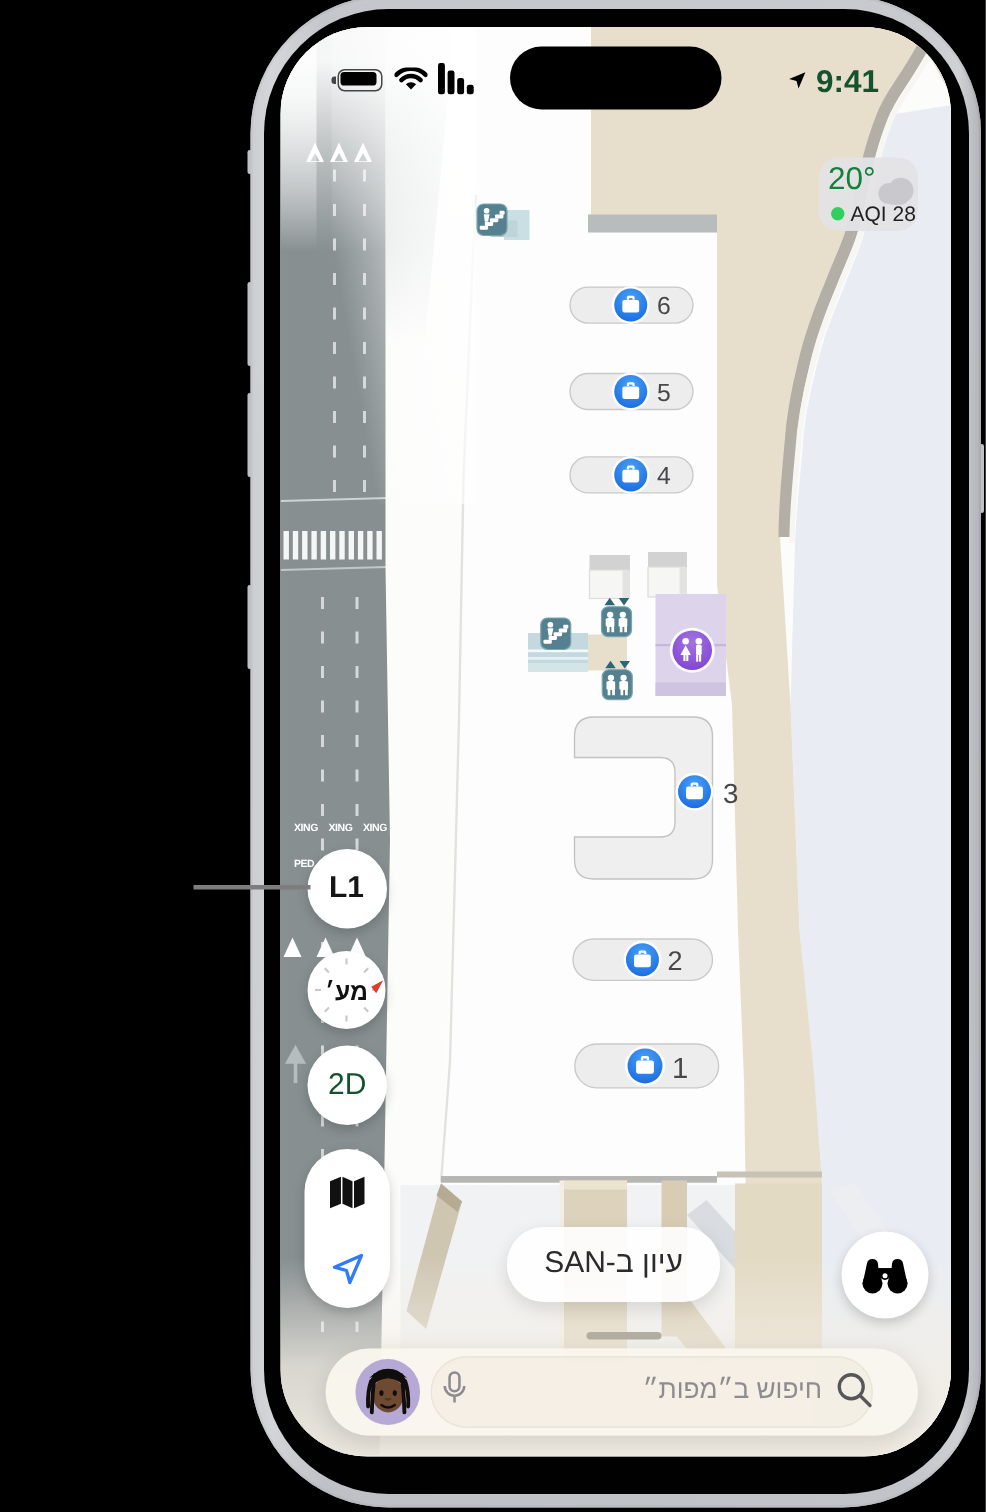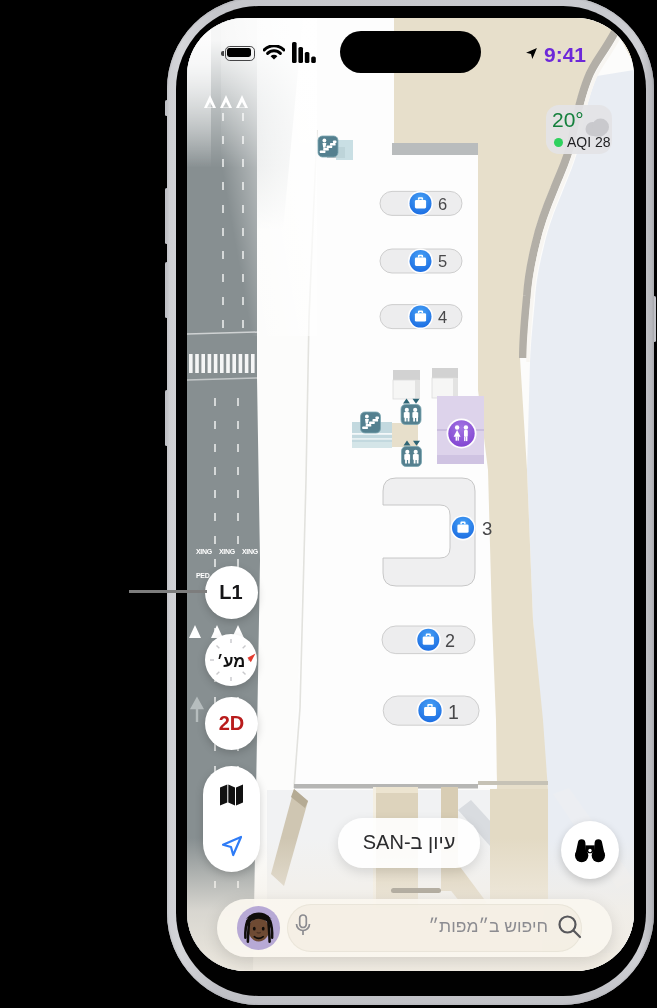--- a/index.html
+++ b/index.html
@@ -296,21 +296,21 @@
     </svg>
     <svg class="abs" style="left:105px;top:24px;" width="25" height="21" viewBox="0 0 25 21">
       <rect x="0" y="0" width="4.6" height="21" rx="1.6" fill="#000"></rect>
       <rect x="6.4" y="5" width="4.6" height="16" rx="1.6" fill="#000"></rect>
       <rect x="12.8" y="10" width="4.6" height="11" rx="1.6" fill="#000"></rect>
       <rect x="19.2" y="14.5" width="4.6" height="6.5" rx="1.6" fill="#000"></rect>
     </svg>
     <svg class="abs" style="left:338px;top:28px;" width="13" height="15" viewBox="0 0 18 18">
       <path d="M16.5,1.5 L10.2,16.5 L8.3,9.7 L1.5,7.8 Z" fill="#000"></path>
     </svg>
-    <div class="abs" style="left:357px;top:25px;width:50px;height:20px;font-size:21px;font-weight:bold;color:#6d28d9;">9:41</div>
+    <div class="abs" style="left:357px;top:25px;width:50px;height:20px;font-size:21px;font-weight:bold;color:#14532d;">9:41</div>
 
     <div class="abs" style="left:152.5px;top:13px;width:141px;height:42px;border-radius:21px;background:#000;"></div>
 
     <div class="abs" style="left:359px;top:87px;width:66px;height:49px;border-radius:13px;background:rgba(227,227,229,0.94);">
       <div class="abs" style="left:6px;top:3px;font-size:21px;color:#15803d;">20°</div>
       <svg class="abs" style="left:38px;top:11px;" width="26" height="21" viewBox="0 0 26 21">
         <circle cx="8.5" cy="13" r="7" fill="#c9c9cd"></circle>
           <circle cx="16.5" cy="11" r="8.5" fill="#c9c9cd"></circle>
           <rect x="6.5" y="11" width="15" height="9.5" rx="4.7" fill="#c9c9cd"></rect>
       </svg>
@@ -328,21 +328,21 @@
             <line x1="43" y1="26" x2="47" y2="26"></line>
           <line x1="11.5" y1="11.5" x2="14.3" y2="14.3"></line>
             <line x1="37.7" y1="37.7" x2="40.5" y2="40.5"></line>
           <line x1="11.5" y1="40.5" x2="14.3" y2="37.7"></line>
             <line x1="37.7" y1="14.3" x2="40.5" y2="11.5"></line>
         </g>
         <path d="M42.5,23.8 L50.5,19.5 L45.8,28.2 Z" fill="#e33a2e"></path>
         <text x="26" y="32.5" font-size="16.5" fill="#111" font-family="Liberation Sans" text-anchor="middle">מע׳</text>
       </svg>
     </div>
-    <div class="circlebtn" style="left:18px;top:678.5px;width:53px;height:53px;font-size:20px;font-weight:700;color:#b91c1c;">2D</div>
+    <div class="circlebtn" style="left:18px;top:678.5px;width:53px;height:53px;font-size:20px;font-weight:400;color:#14532d;">2D</div>
     <div class="abs" style="left:16px;top:747.6px;width:57px;height:106px;border-radius:28.5px;background:#fff;box-shadow:0 3px 8px rgba(0,0,0,.18);">
       <svg class="abs" style="left:16px;top:17px;" width="25" height="24" viewBox="0 0 25 24">
         <path d="M1,4.5 L8.3,1.5 L8.3,19.5 L1,22.5 Z" fill="#111"></path>
         <path d="M9.3,1.5 L16,4.5 L16,22.5 L9.3,19.5 Z" fill="#111"></path>
         <path d="M17,4.5 L24,1.5 L24,19.5 L17,22.5 Z" fill="#111"></path>
       </svg>
       <svg class="abs" style="left:17px;top:68px;" width="24" height="24" viewBox="0 0 24 24">
         <path d="M21,3 L13.2,21 L11,13 L3,10.8 Z" fill="none" stroke="#2f7cf6" stroke-width="2.2" stroke-linejoin="round"></path>
       </svg>
     </div>

